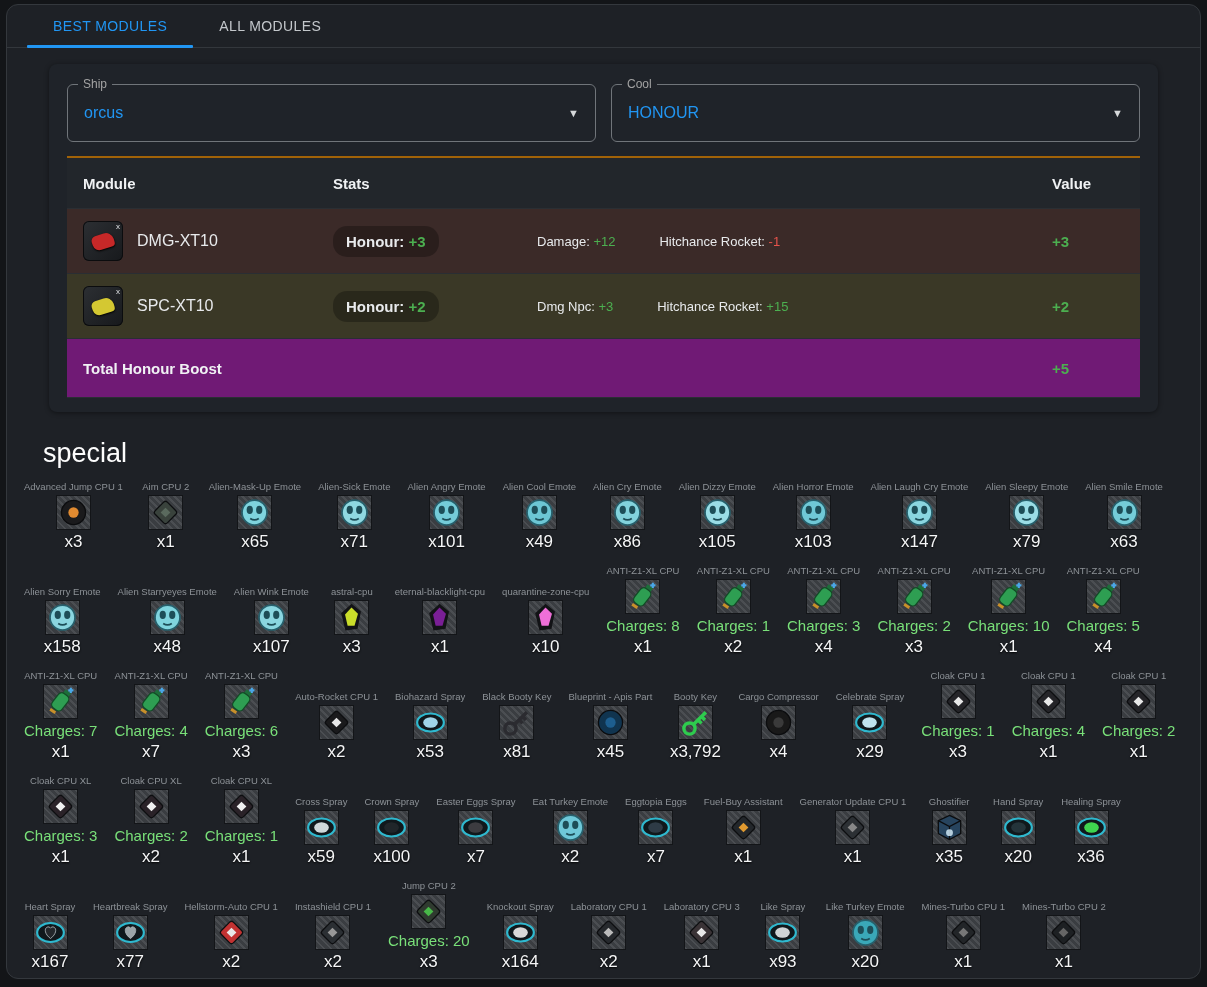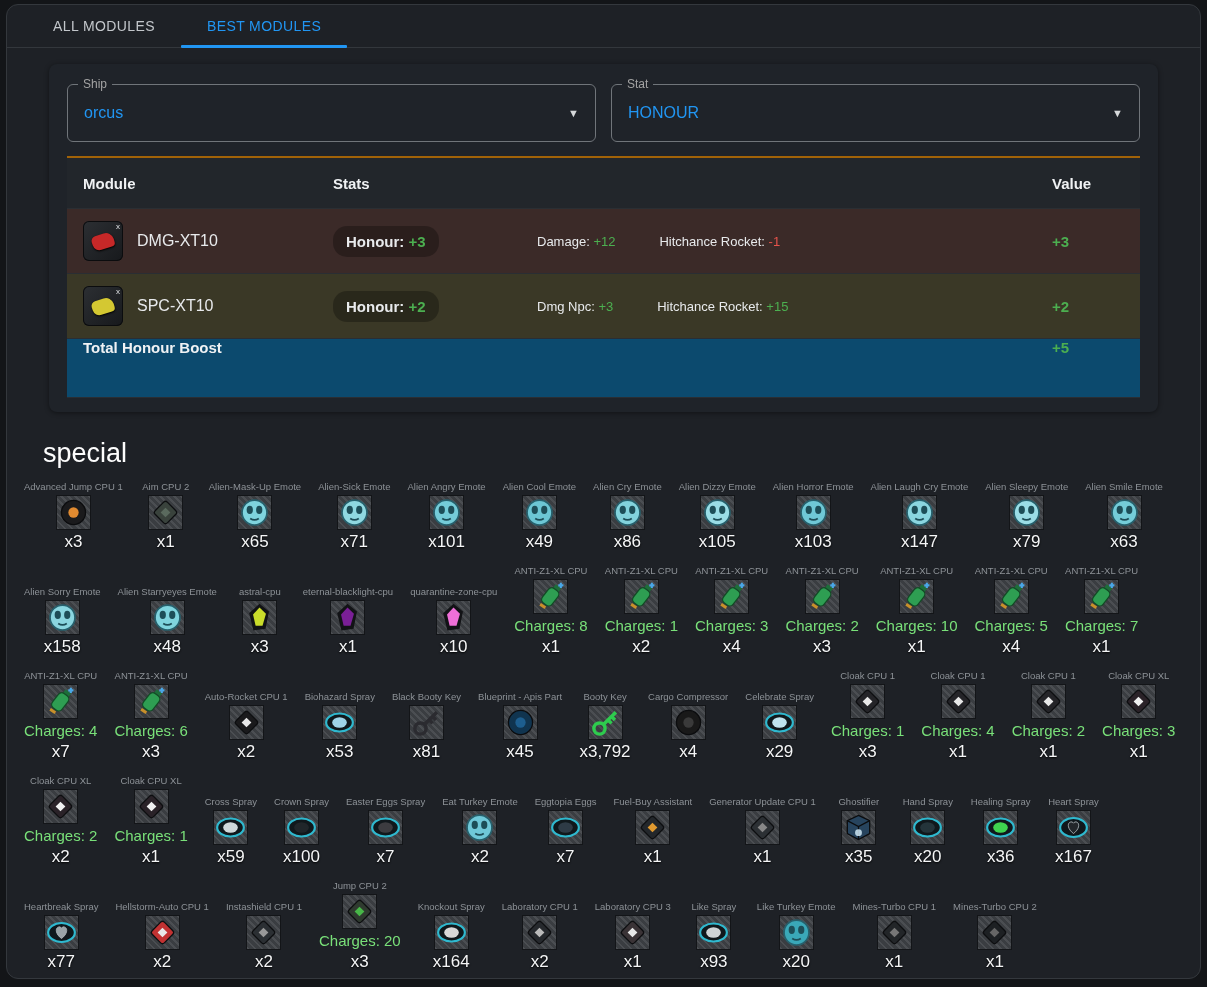--- a/index.html
+++ b/index.html
@@ -29,51 +29,51 @@
   .mrow.tint-olive{background:#3a3826;}
   .modicon{width:40px;height:40px;border-radius:6px;background:linear-gradient(135deg,#2c2f33,#17191c);display:flex;align-items:center;justify-content:center;position:relative;box-shadow:0 0 0 1px #0b0c0e inset;}
   .modicon .blob{width:22px;height:15px;border-radius:5px 8px 4px 7px;transform:rotate(-18deg);box-shadow:0 1px 2px #000;}
   .modicon .xmark{position:absolute;top:1px;right:3px;font-size:8px;color:#dfe2e5;}
   .modname{font-size:16px;}
   .pill{display:inline-block;background:rgba(0,0,0,.28);border-radius:14px;padding:7px 13px;font-weight:bold;font-size:15px;}
   .statline{font-size:13px;white-space:nowrap;}
   .pos{color:#4caf50;}
   .neg{color:#e5534b;}
   .rowval{font-size:15px;font-weight:bold;color:#4caf50;}
-  .trow{display:flex;align-items:flex-start;min-height:58px;padding:0 16px;border-top:1px solid #2a2e33;border-bottom:1px solid #2a2e33;background:#0c4a6e;}
+  .trow{display:flex;align-items:center;min-height:58px;padding:0 16px;border-top:1px solid #2a2e33;border-bottom:1px solid #2a2e33;background:#701a75;}
   .trow .tlabel{font-weight:bold;font-size:15px;color:#f0f2f4;flex:1;}
   
   .special-title{margin:26px 0 6px 36px;font-size:27px;color:#fdfdfd;}
   .grid{display:flex;flex-wrap:wrap;align-items:flex-end;column-gap:7px;row-gap:13px;padding:6px 12px 0;}
   .item{display:flex;flex-direction:column;align-items:center;padding:0 5px;min-width:52px;cursor:pointer;}
   .item-label{font-size:9.5px;color:#8d9297;white-space:nowrap;margin-bottom:4px;}
   .tile{width:33px;height:33px;display:flex;align-items:center;justify-content:center;background:repeating-linear-gradient(45deg,#4b4e52 0 2px,#3a3d41 2px 5px);box-shadow:0 0 0 1px rgba(0,0,0,.35);position:relative;}
   .tile svg{width:31px;height:31px;display:block;}
   .count{font-size:17px;color:#f5f6f7;margin-top:3px;text-shadow:0 1px 2px #000;}
   .charges{font-size:15px;color:#79e079;margin-top:4px;white-space:nowrap;}
 </style>
 </head>
 <body>
 
 <div class="card">
 
   <div class="tabbar">
+    <div class="tab active">BEST MODULES</div>
     <div class="tab">ALL MODULES</div>
-    <div class="tab active">BEST MODULES</div>
   </div>
 
   <div class="panel">
     <div class="filters">
       <div class="select">
         <span class="flabel">Ship</span>
         <span class="value">orcus</span>
         <span class="arrow">▼</span>
       </div>
       <div class="select">
-        <span class="flabel">Stat</span>
+        <span class="flabel">Cool</span>
         <span class="value">HONOUR</span>
         <span class="arrow">▼</span>
       </div>
     </div>
 
     <div class="mtable">
       <div class="thead">
         <div class="col-module">Module</div>
         <div class="col-honour">Stats</div>
         <div class="col-details"></div>
@@ -292,20 +292,33 @@
             <circle cx="18" cy="18" r="14.5" fill="#7fd4de" stroke="#27606c" stroke-width="2"></circle>
             <ellipse cx="12.5" cy="15" rx="3.6" ry="4.8" fill="#1d4e58"></ellipse>
             <ellipse cx="23.5" cy="15" rx="3.6" ry="4.8" fill="#1d4e58"></ellipse>
             <path d="M13 25 q5 3.4 10 0" stroke="#1d4e58" stroke-width="2" fill="none"></path>
           </svg>
         </div>
 
        <div class="count">x48</div>
      </div>
       <div class="item">
+       <div class="item-label">Alien Wink Emote</div>
+       <div class="tile">
+          <svg viewBox="0 0 36 36" xmlns="http://www.w3.org/2000/svg">
+            <circle cx="18" cy="18" r="14.5" fill="#8ad6e0" stroke="#27606c" stroke-width="2"></circle>
+            <ellipse cx="12.5" cy="15" rx="3.6" ry="4.8" fill="#1d4e58"></ellipse>
+            <ellipse cx="23.5" cy="15" rx="3.6" ry="4.8" fill="#1d4e58"></ellipse>
+            <path d="M13 25 q5 3.4 10 0" stroke="#1d4e58" stroke-width="2" fill="none"></path>
+          </svg>
+        </div>
+
+       <div class="count">x107</div>
+     </div>
+      <div class="item">
        <div class="item-label">astral-cpu</div>
        <div class="tile">
           <svg viewBox="0 0 36 36" xmlns="http://www.w3.org/2000/svg">
             <path d="M18 2 L29 11 L25 31 L11 33 L6 13 Z" fill="#121316"></path>
             <path d="M18 6.5 L25.5 13.5 L21.5 27.5 L13.5 27.5 L10.5 14.5 Z" fill="#cadd2a"></path>
           </svg>
         </div>
 
        <div class="count">x3</div>
      </div>

